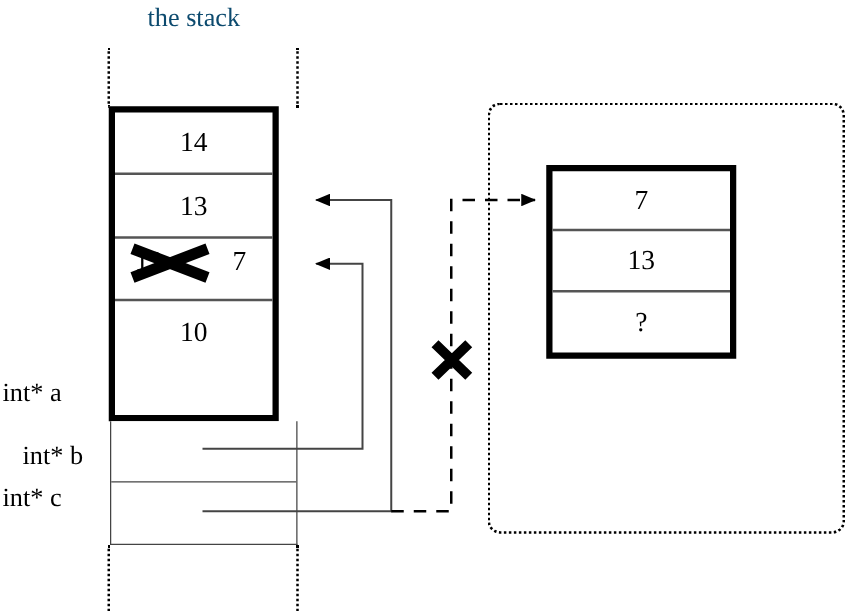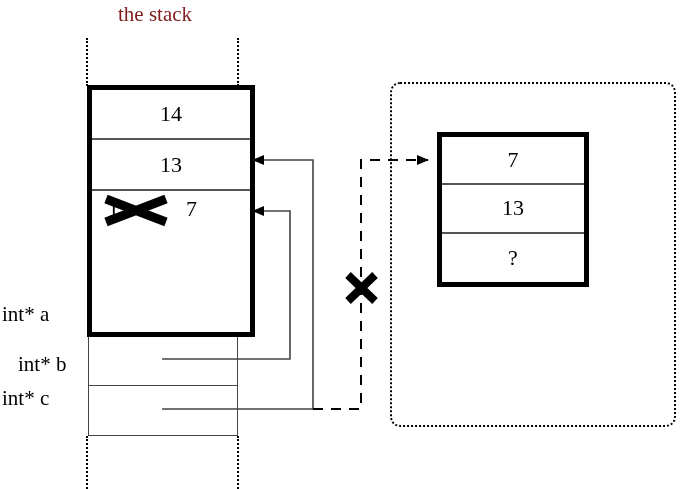--- a/index.html
+++ b/index.html
@@ -14,42 +14,42 @@
     background: #ffffff;
     font-family: "Liberation Serif", "DejaVu Serif", serif;
     color: #000000;
     overflow: hidden;
   }
   .title {
     position: absolute;
     font-size: 21px;
     line-height: 1;
     white-space: nowrap;
-    color: #7f1d1d;
+    color: #0c4a6e;
   }
   #stack-title { left: 118px; top: 4px; }
   #heap-title  { left: 466px; top: 4px; }
 
   
   .stack-guide {
     position: absolute;
     width: 0;
     border-left: 2px dotted #000;
   }
   #stack-guide-left-top   { left: 86px;  top: 38px;  height: 48px; }
   #stack-guide-right-top  { left: 237px; top: 38px;  height: 48px; }
   #stack-guide-left-bot   { left: 86px;  top: 436px; height: 53px; }
   #stack-guide-right-bot  { left: 237px; top: 436px; height: 53px; }
 
   
   #stack-array {
     position: absolute;
     left: 87px;
     top: 85px;
-    width: 168px;
+    width: 136px;
     height: 252px;
     box-sizing: border-box;
     border: 5px solid #000;
     background: #fff;
   }
   #stack-array .cell {
     position: relative;
     box-sizing: border-box;
     height: 50.4px;
     border-bottom: 2px solid #555;
@@ -162,20 +162,23 @@
   <div class="stack-guide" id="stack-guide-right-bot"></div>
 
   <div id="stack-array">
     <div class="cell">
       <span class="cellval">14</span>
     </div>
     <div class="cell">
       <span class="cellval">13</span>
     </div>
     <div class="cell"></div>
+    <div class="cell">
+      <span class="cellval">10</span>
+    </div>
   </div>
 
   <span id="stale-12">12</span>
   <span id="new-7">7</span>
 
   <div id="stack-vars">
     <div class="vcell"></div>
     <div class="vcell"></div>
   </div>
 

